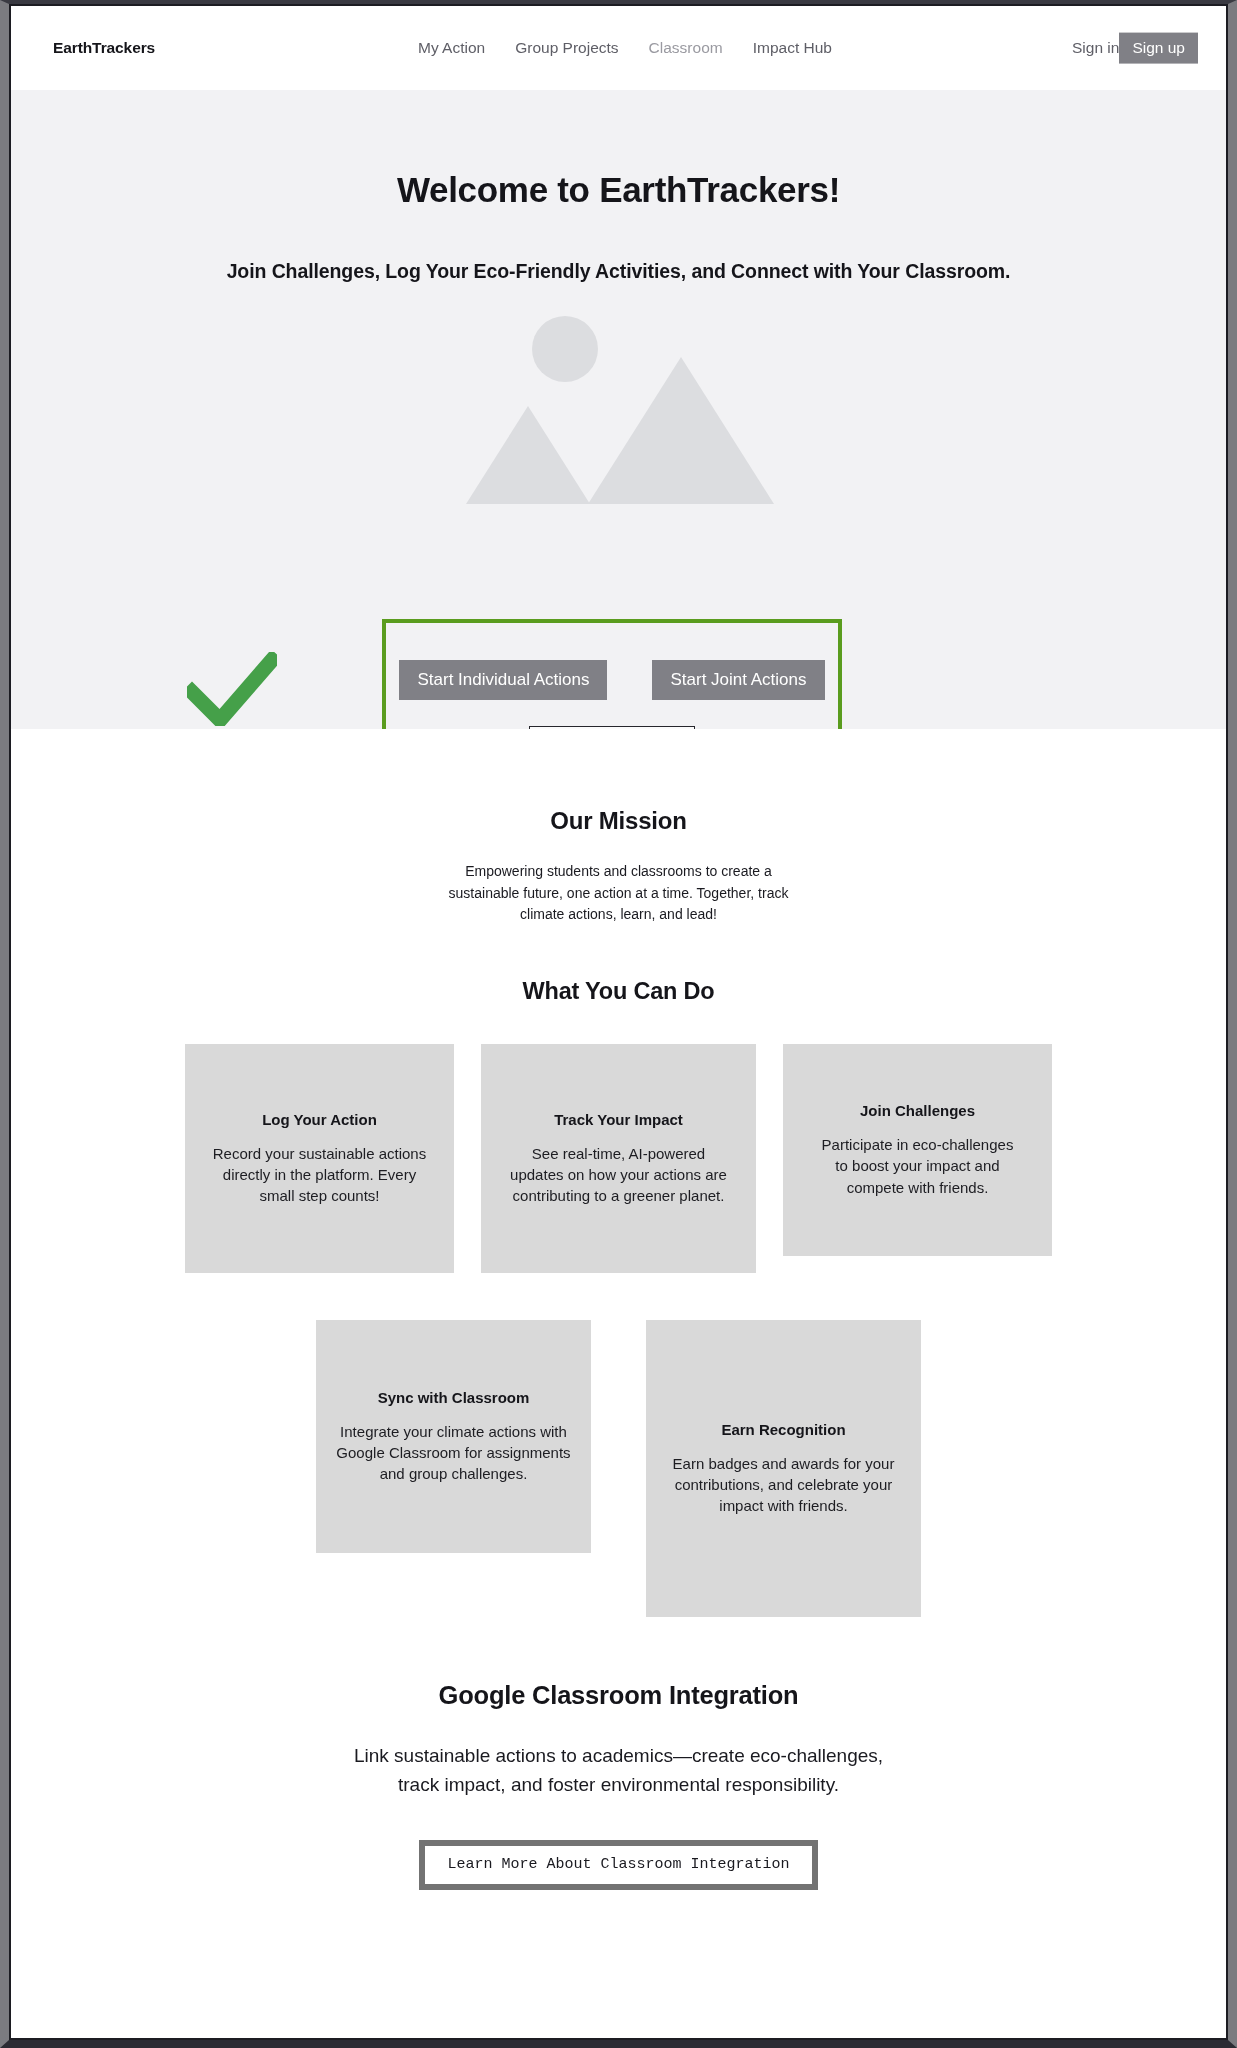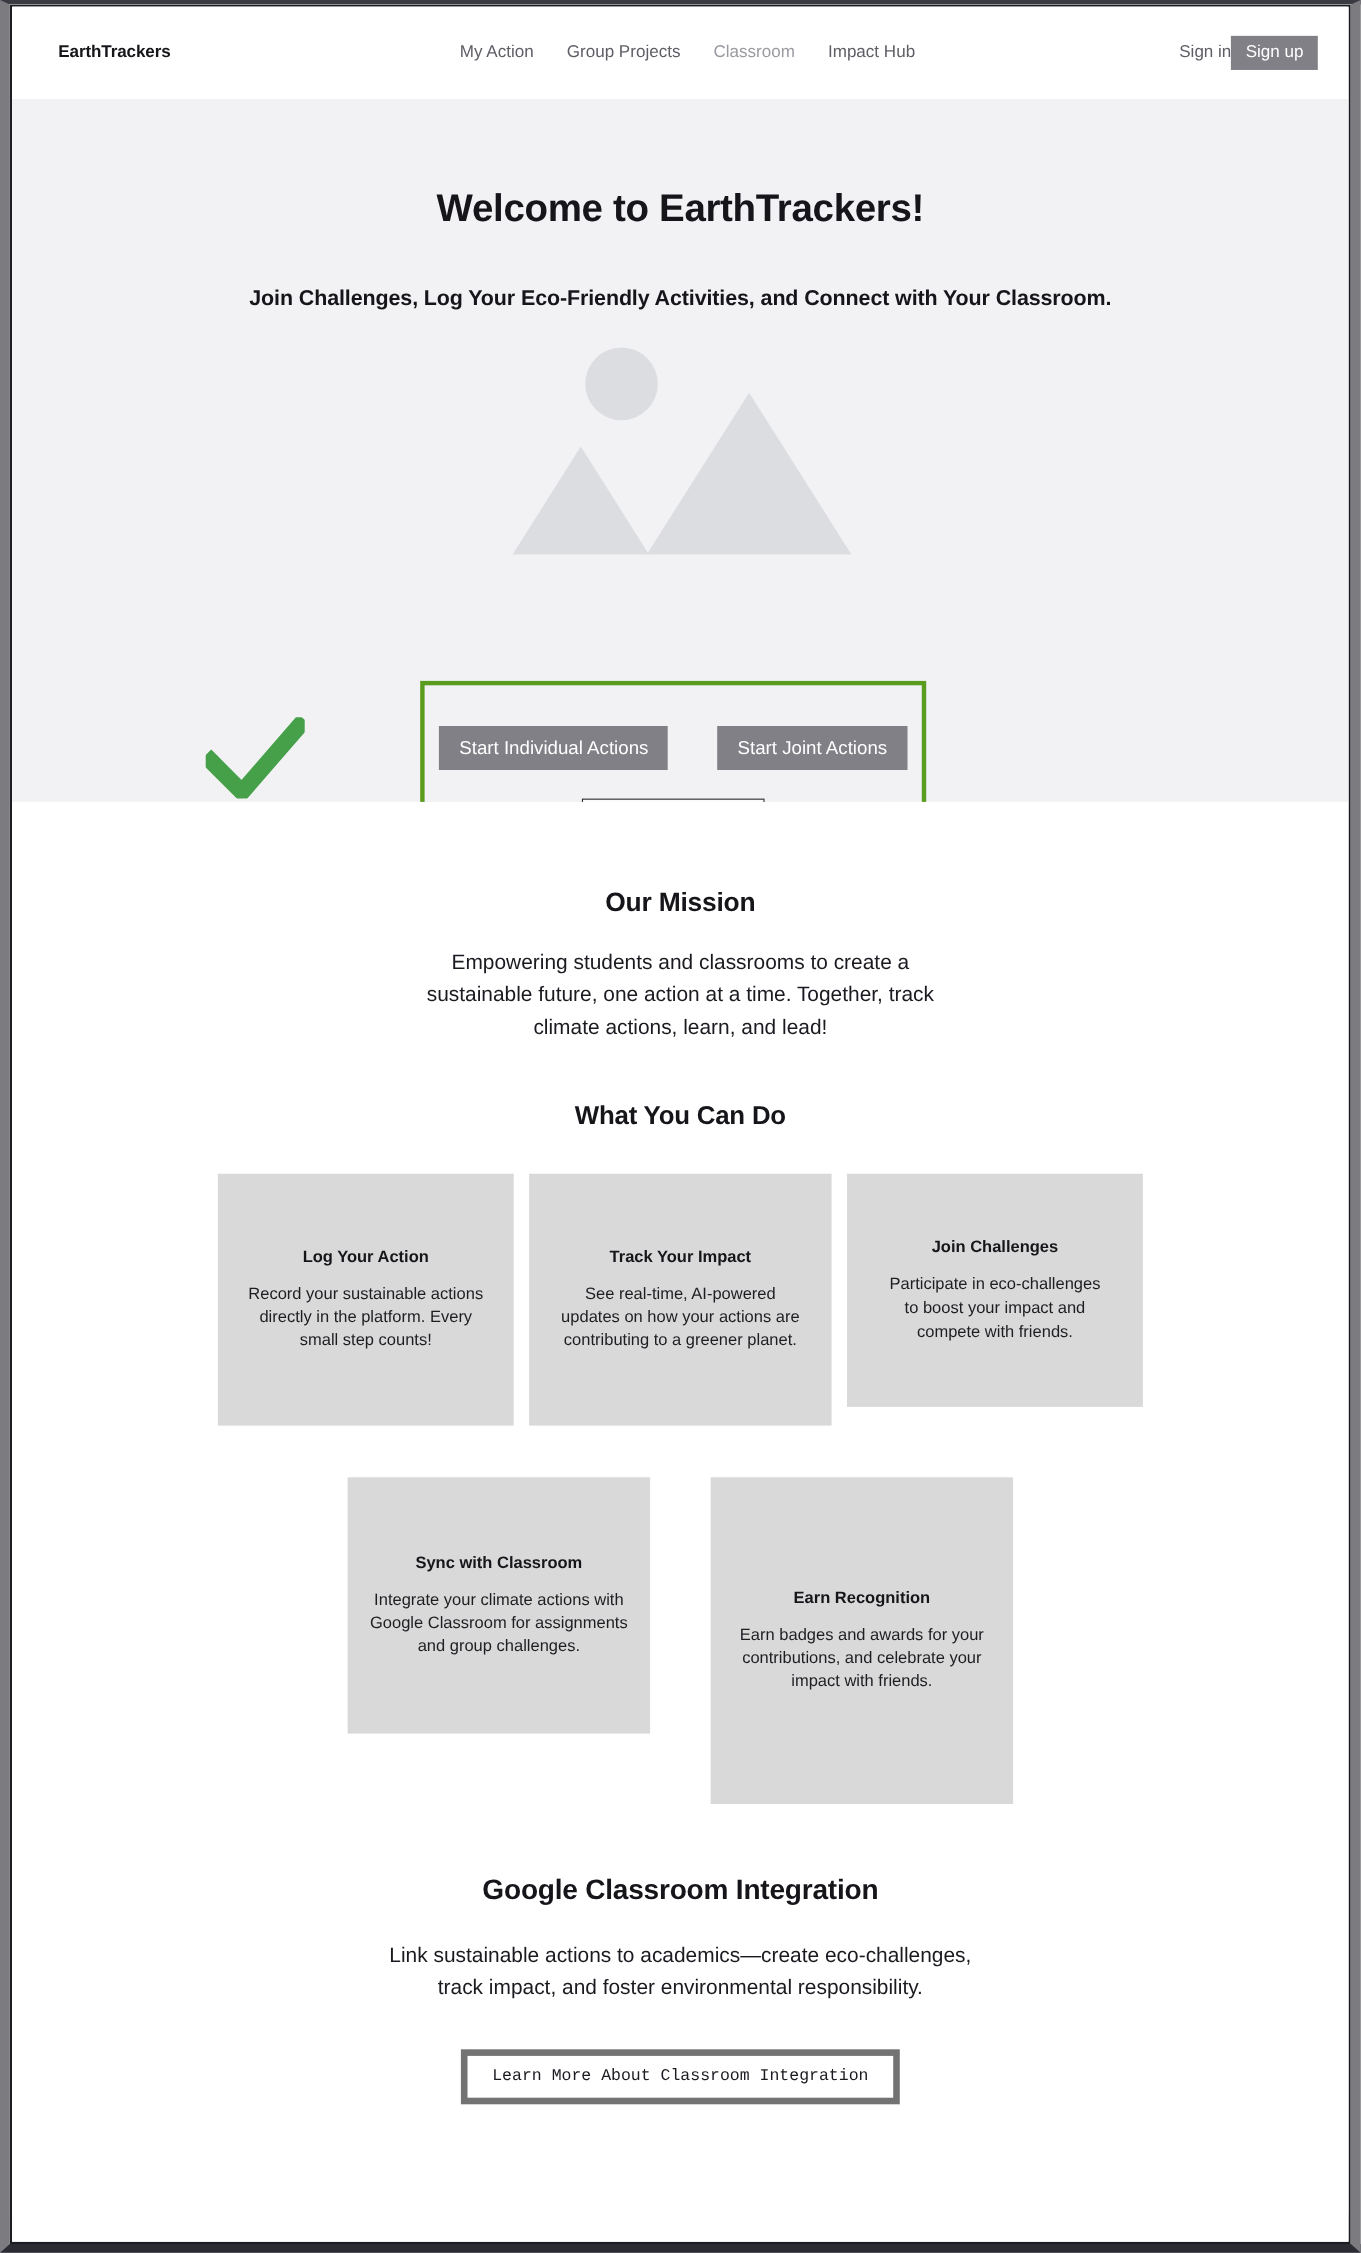--- a/index.html
+++ b/index.html
@@ -241,40 +241,40 @@
     text-align: center;
   }
   .mission-title {
     font-size: 24px;
     font-weight: bold;
     color: #15151a;
     letter-spacing: -0.2px;
   }
   .mission-body {
     margin-top: 26px;
-    font-size: 19px;
+    font-size: 14px;
     color: #1a1a20;
     line-height: 1.55;
   }
 
   
   .wycd-title {
     margin-top: 52px;
     text-align: center;
     font-size: 23.5px;
     font-weight: bold;
     color: #15151a;
     letter-spacing: -0.2px;
   }
   .cards-row {
     display: flex;
     justify-content: center;
     align-items: flex-start;
     margin-top: 39px;
-    gap: 14px;
+    gap: 27px;
   }
   .card {
     background: #d9d9d9;
     box-sizing: border-box;
     position: relative;
     display: flex;
     flex-direction: column;
     justify-content: center;
     padding: 0 14px;
   }

